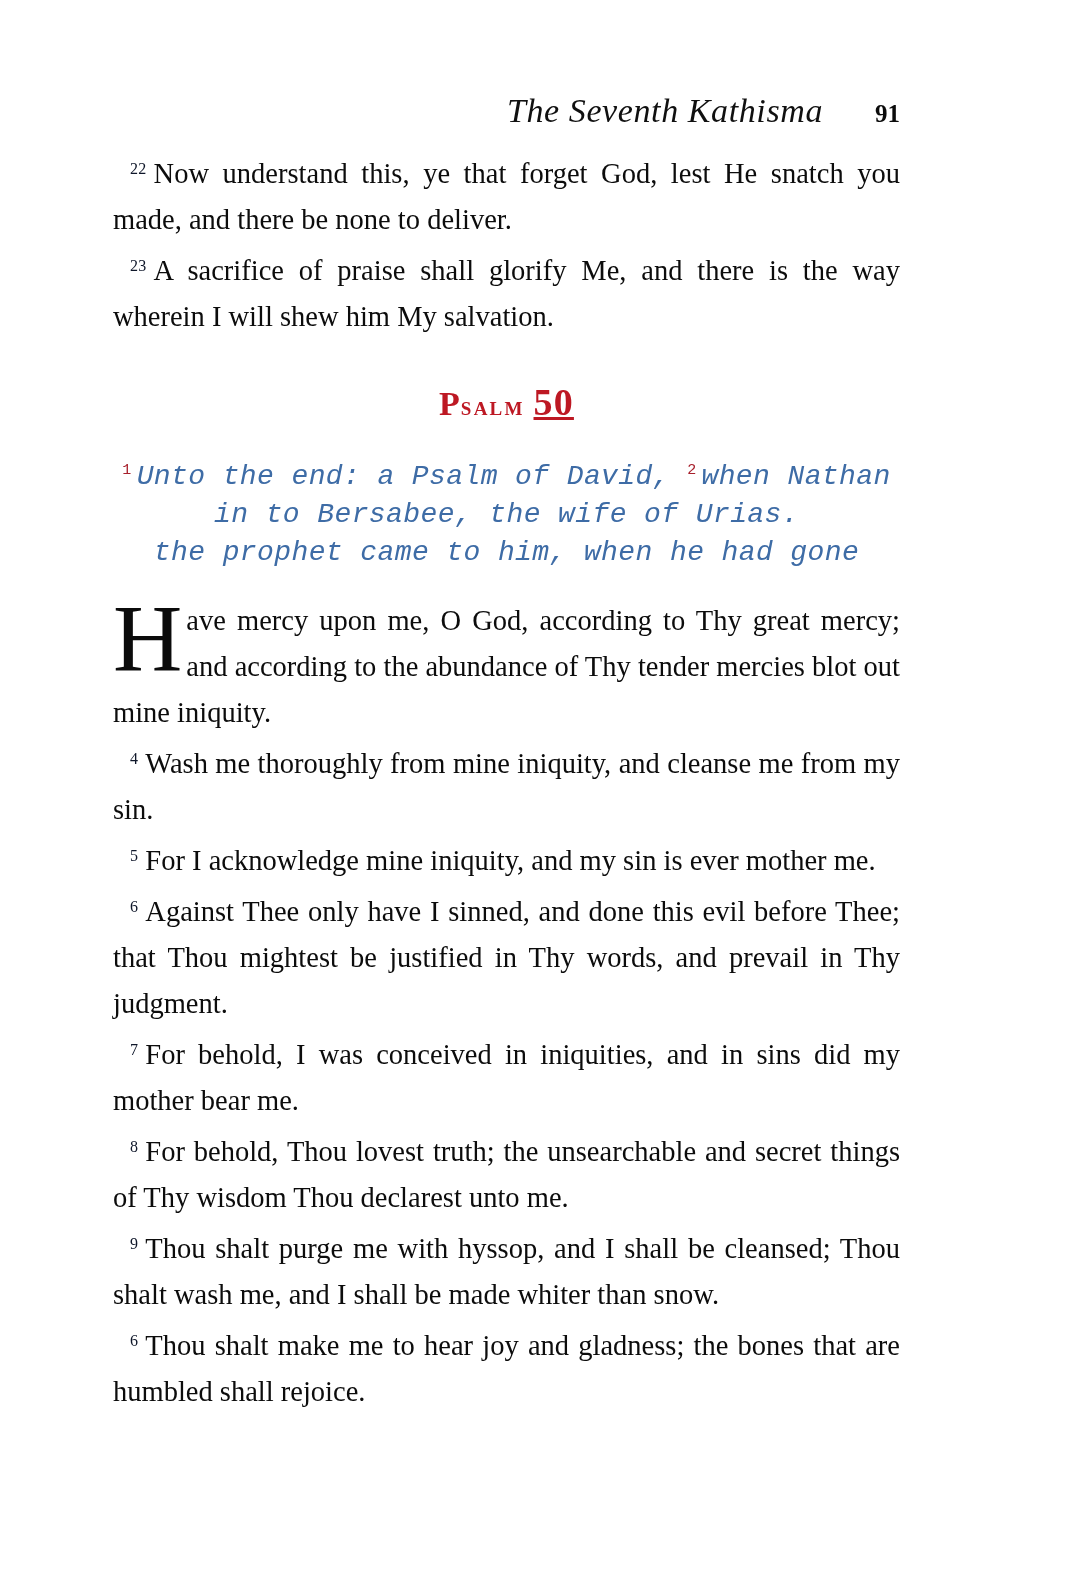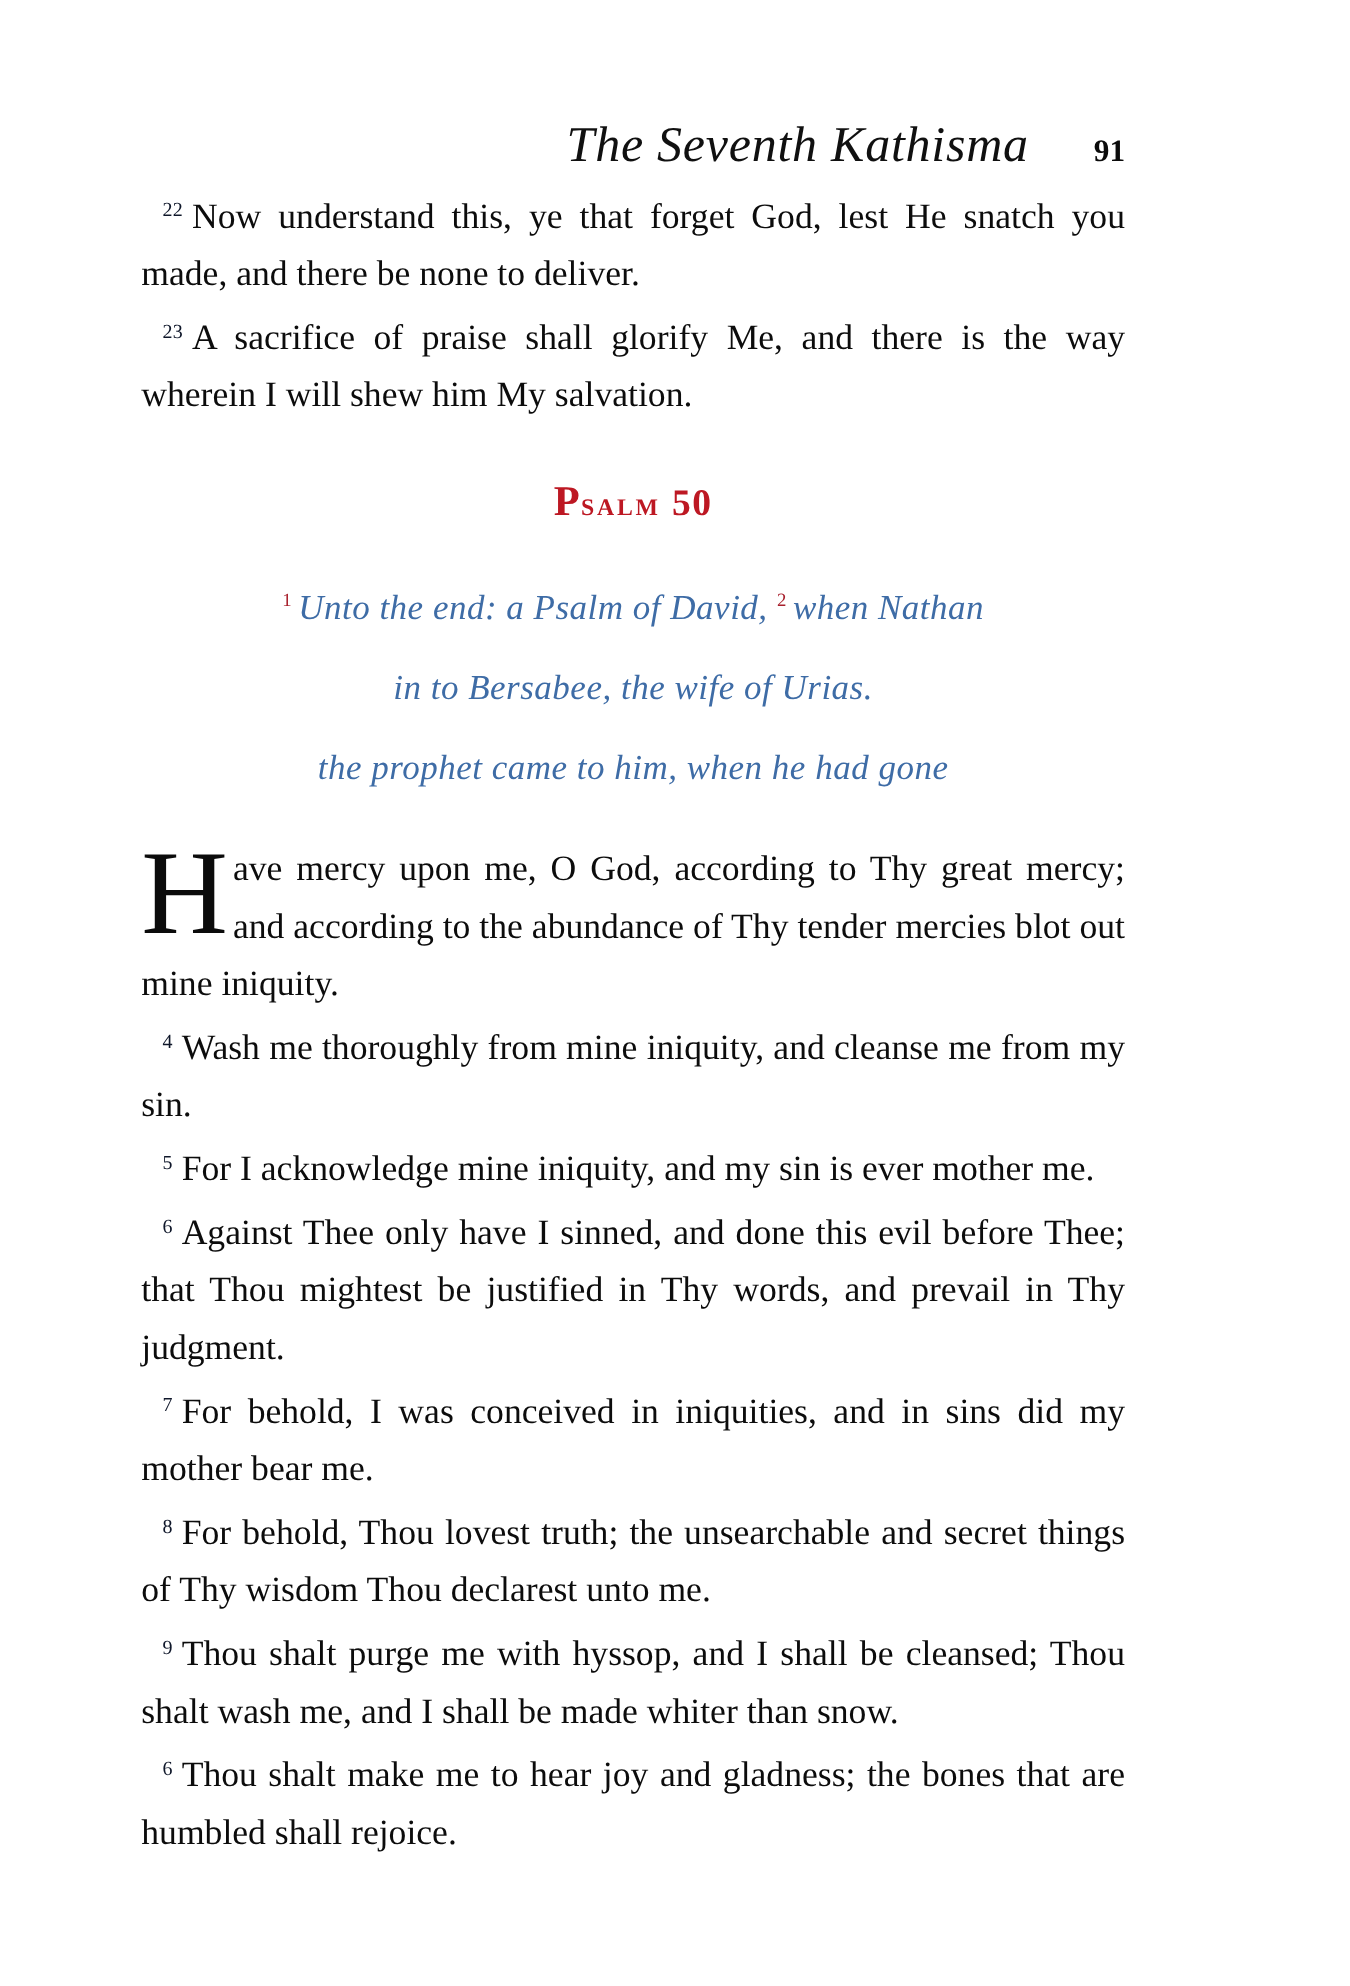--- a/index.html
+++ b/index.html
@@ -25,21 +25,21 @@
     top: 92px;
     width: 787px;
     height: 44px;
     display: flex;
     align-items: baseline;
     justify-content: flex-end;
   }
   .head-title {
     font-family: "Liberation Serif", "DejaVu Serif", serif;
     font-style: italic;
-    font-size: 40px;
+    font-size: 34px;
     letter-spacing: 0.6px;
     color: #101010;
     white-space: nowrap;
   }
   .head-folio {
     font-family: "Liberation Serif", "DejaVu Serif", serif;
     font-weight: bold;
     font-size: 25px;
     color: #0b0b0b;
     margin-left: 52px;
@@ -84,33 +84,34 @@
     font-variant: small-caps;
     letter-spacing: 2.2px;
     margin: 42px 0 0 0;
     line-height: 40px;
   }
   .psalm-heading .bigcap {
     font-size: 34px;
     letter-spacing: 1px;
   }
   .psalm-heading .numpart {
-    font-size: 30px;
+    font-size: 38px;
     letter-spacing: 1.2px;
+    text-decoration: underline;
   }
 
   
   .superscription {
     margin: 26px 0 0 0;
     text-align: center;
     color: #3e6ca6;
-    font-family: Liberation Serif, serif;
+    font-family: Liberation Mono, monospace;
     font-style: italic;
     font-size: 28px;
-    line-height: 64px;
+    line-height: 38px;
     letter-spacing: 0.4px;
   }
   .superscription .vnum {
     color: #a8202c;
     font-style: normal;
     font-size: 15px;
     vertical-align: 10px;
     padding-right: 5px;
   }
   .sup-line { display: block; }

